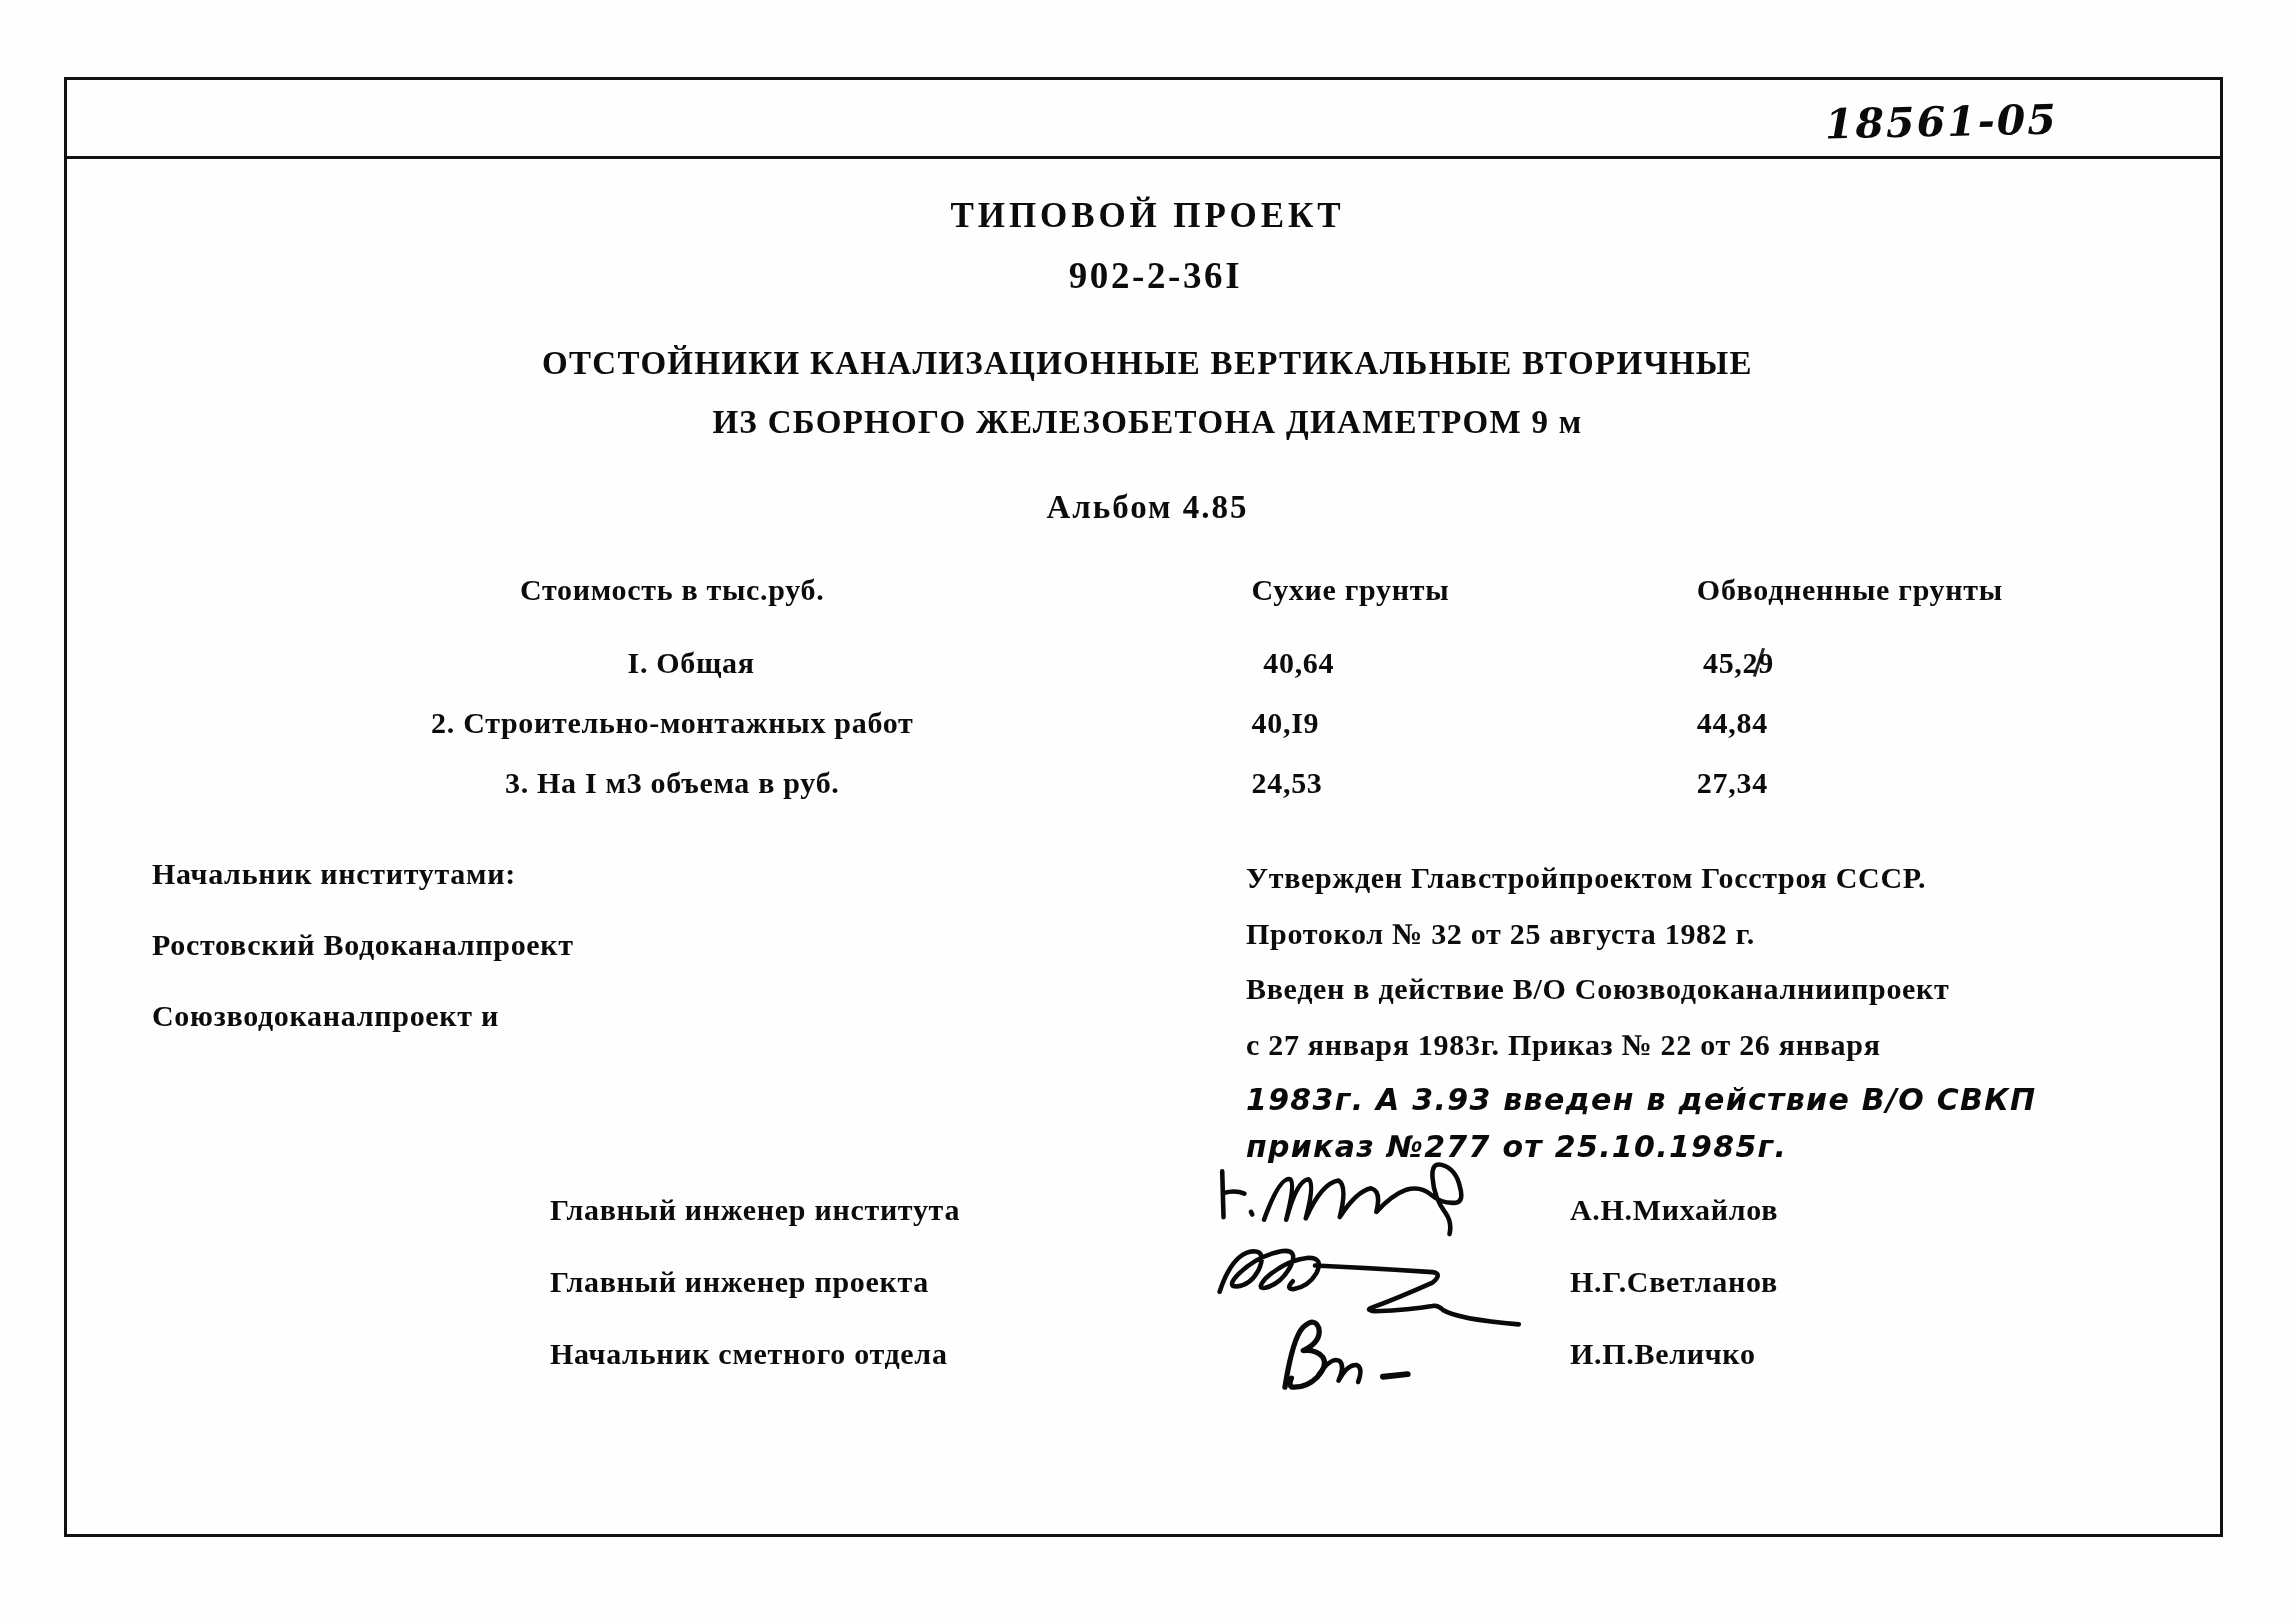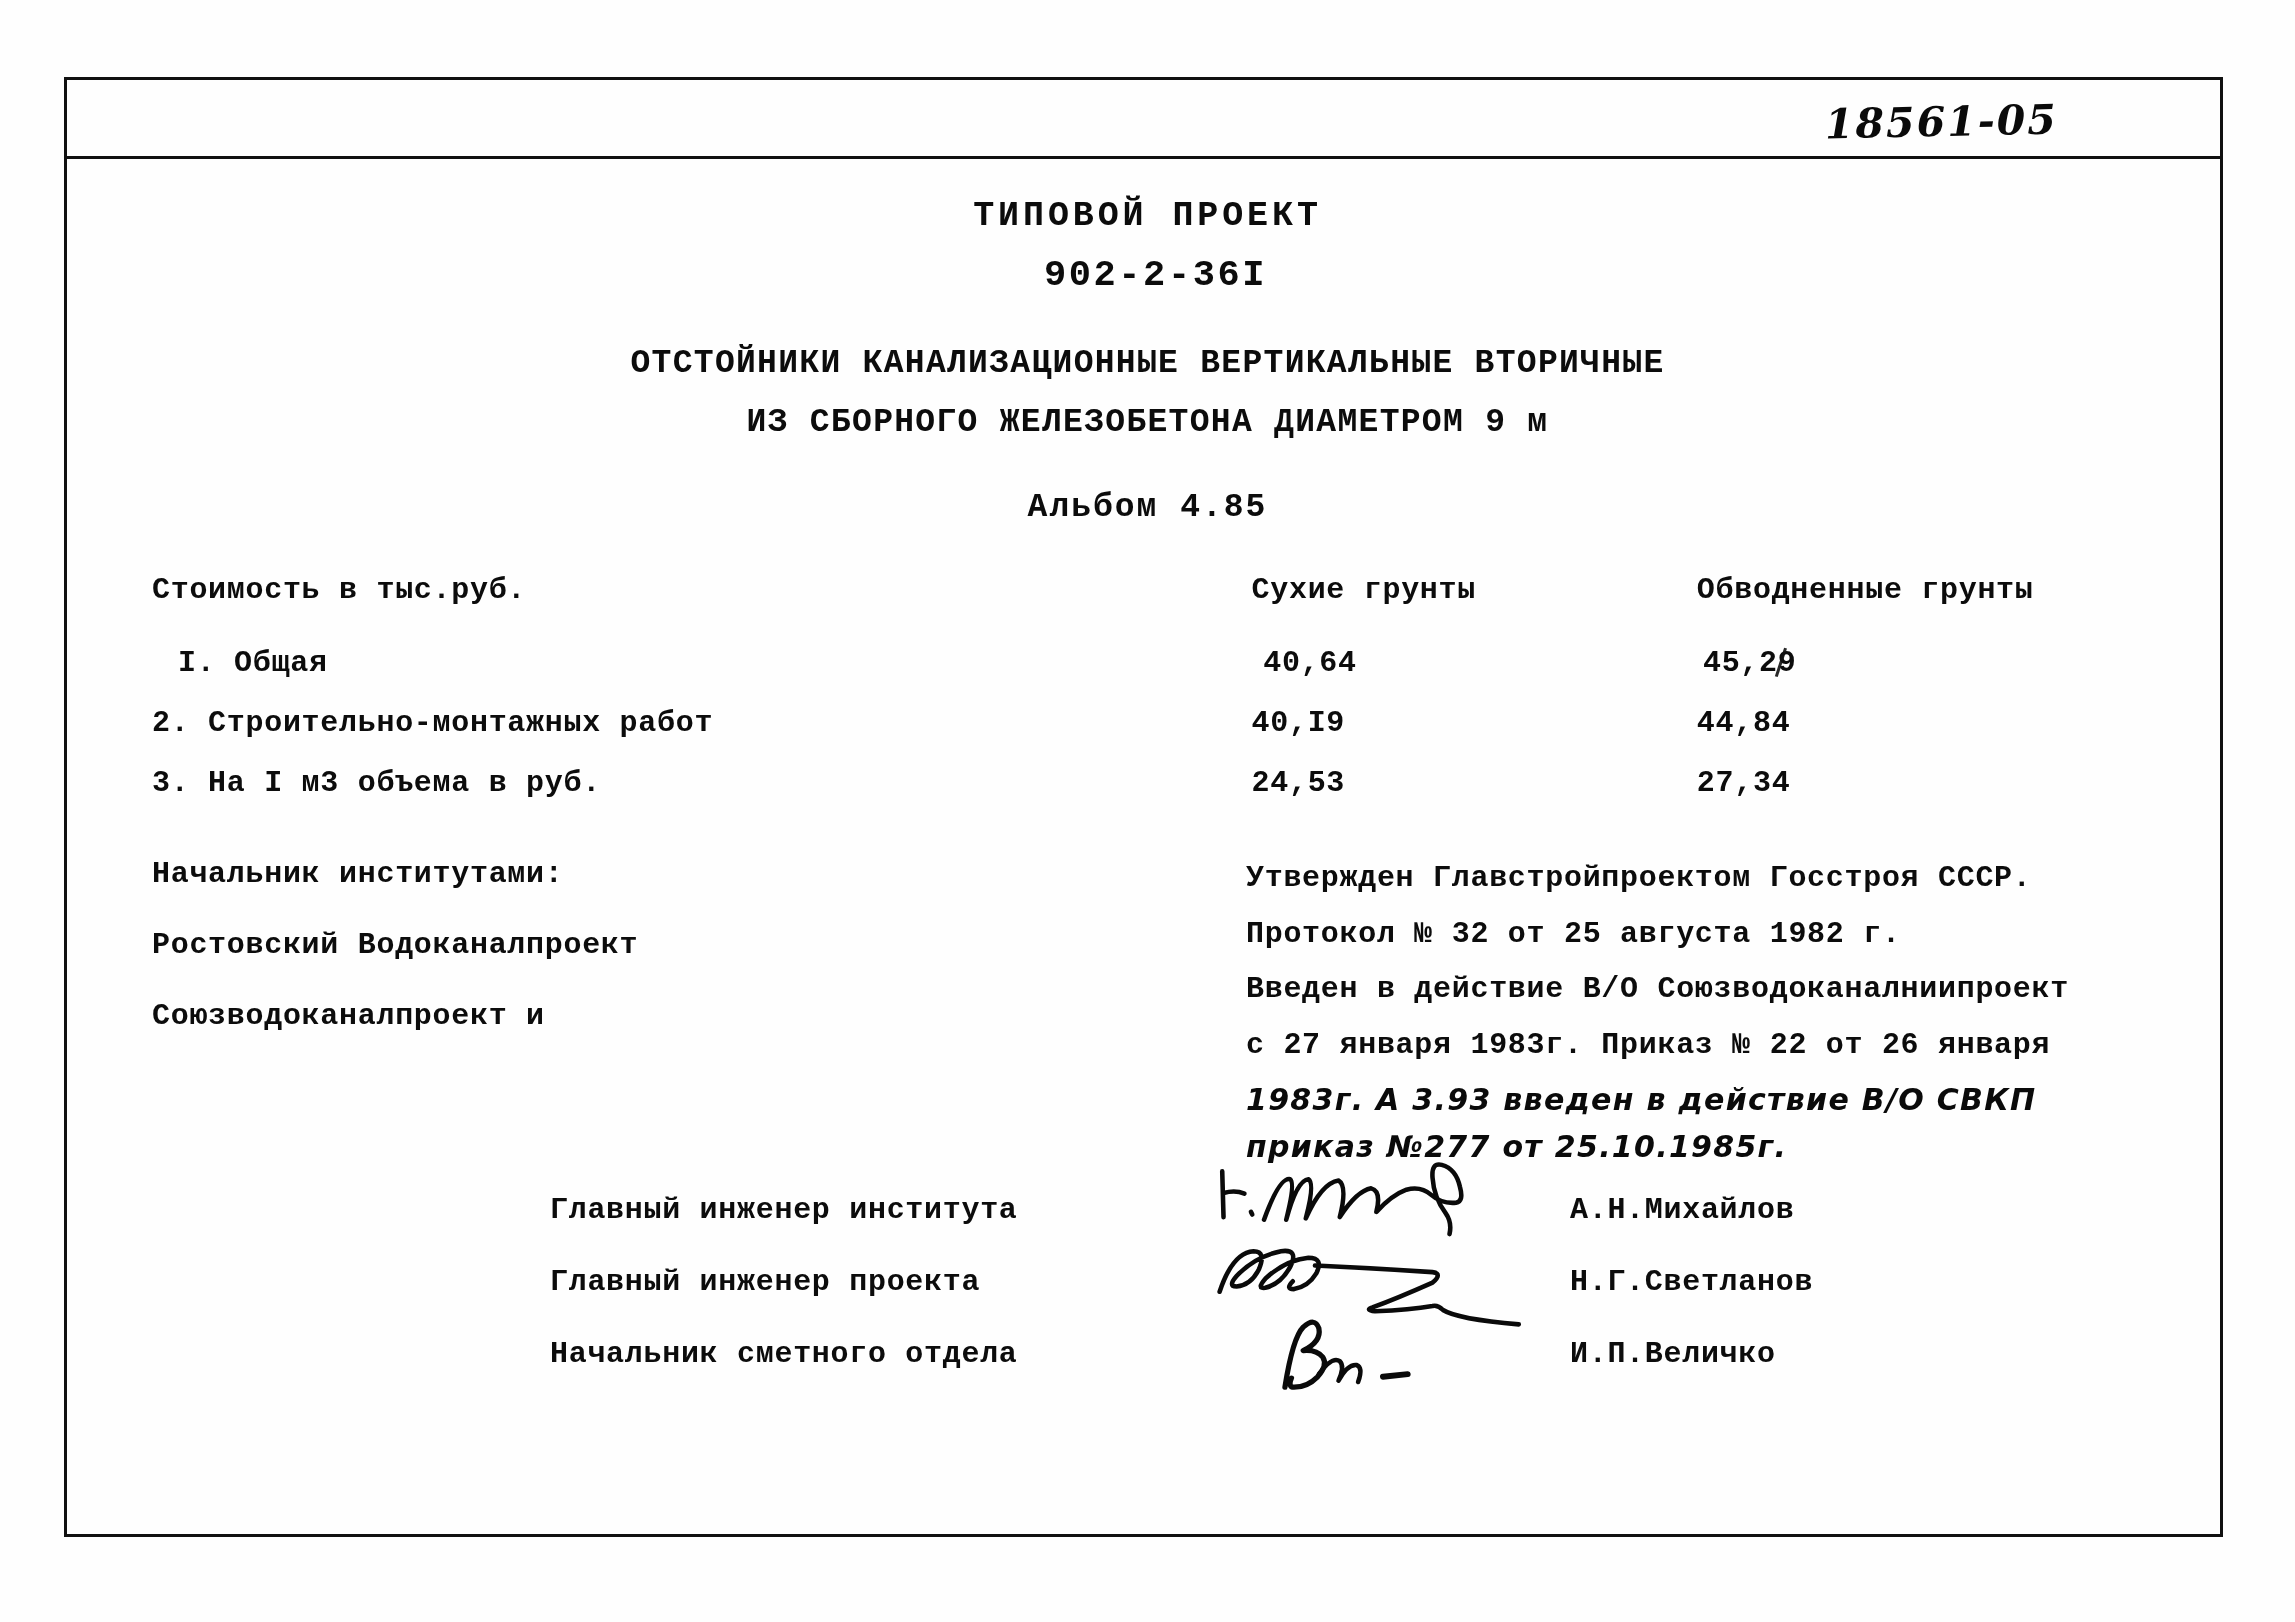--- a/index.html
+++ b/index.html
@@ -38,21 +38,21 @@
     font-style:italic;
     font-weight:700;
     font-size:41px;
     letter-spacing:2px;
     transform:rotate(-1.2deg);
     color:#0a0a0a;
   }
 
   
   .tw{
-    font-family:Liberation Mono, monospace;
+    font-family:Liberation Serif, serif;
     font-weight:700;
     color:#0c0c0c;
     letter-spacing:0.7px;
   }
 
   .center{text-align:center;}
 
   .title-main{
     position:absolute;left:0;right:0;top:196px;
     font-size:35px;letter-spacing:3.9px;
@@ -75,21 +75,21 @@
   }
 
   
   .cost{
     position:absolute;left:152px;top:573px;width:1989px;
   }
   .cost-row{
     display:flex;align-items:baseline;
     height:60px;
   }
-  .c-label{width:1073px;font-size:30px;}
+  .c-label{width:1073px;font-size:30px;text-align:center;}
   .c-dry{width:419px;text-align:left;font-size:30px;padding-left:59px;}
   .c-wet{width:458px;text-align:left;font-size:30px;padding-left:39px;}
   .cost-head .c-label{font-size:30px;}
 
   .strike-over{position:relative;display:inline-block;}
   .strike-over::after{
     content:"";position:absolute;
     right:-2.6px;top:3.9px;width:17px;height:30px;
     border-left:3.3px solid #111;
     transform:rotate(18deg);

